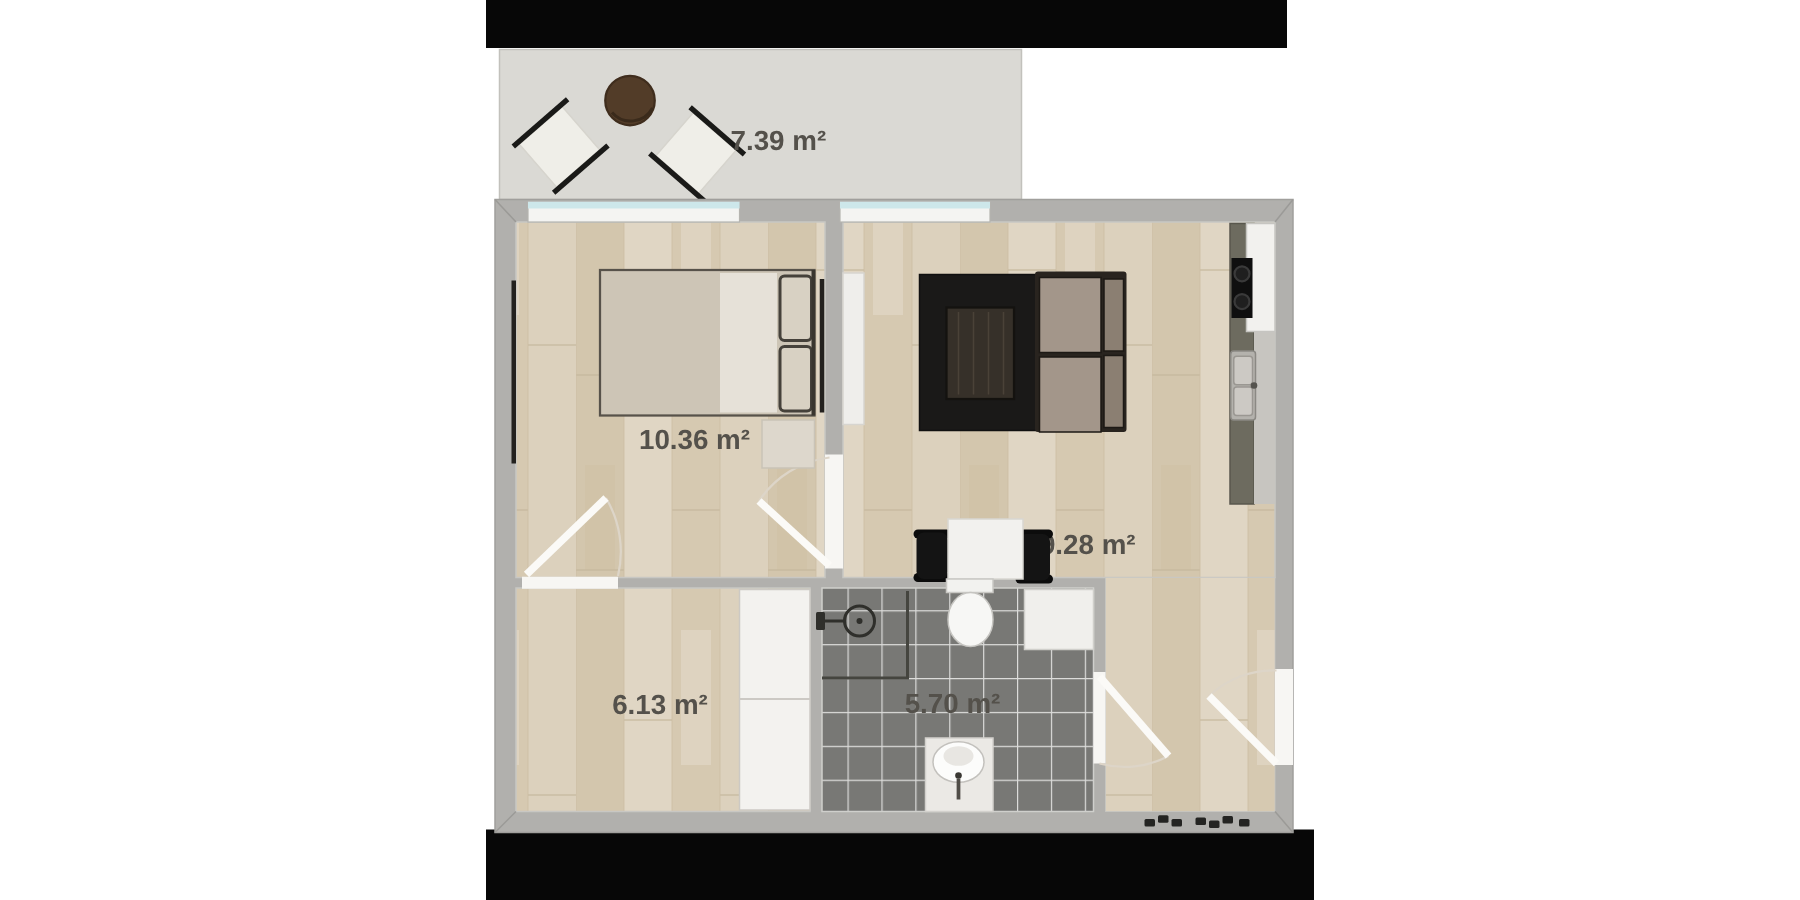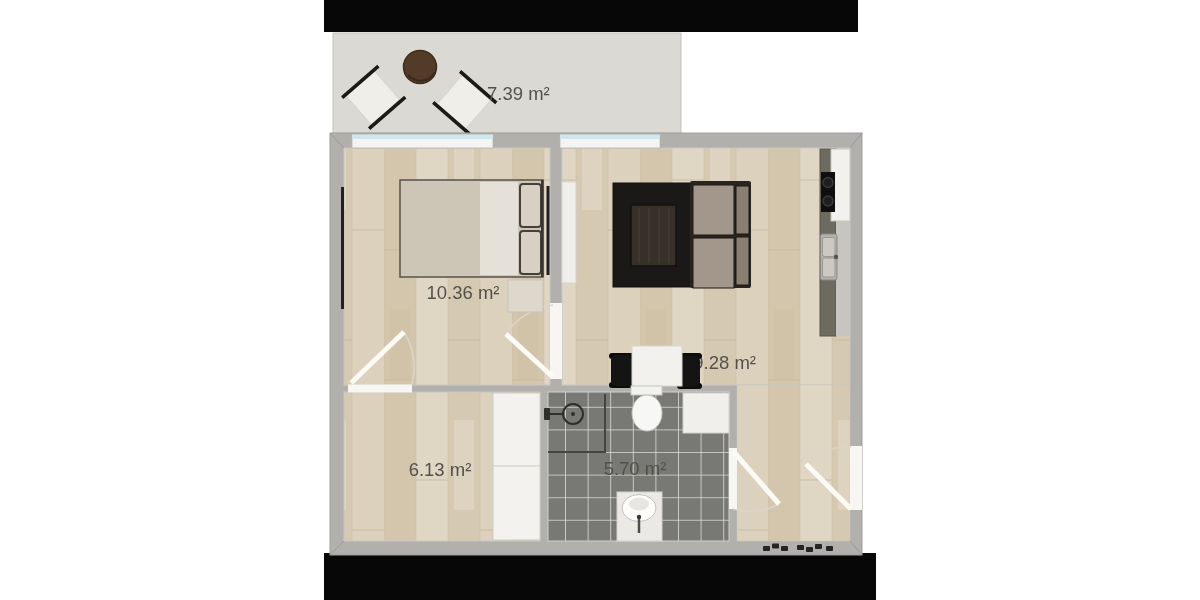--- a/index.html
+++ b/index.html
@@ -1,17 +1,17 @@
 <!DOCTYPE html>
 <html><head>
 <meta charset="utf-8">
 <style>
   html,body{margin:0;padding:0;background:#ffffff;}
   #screen{position:relative;width:1200px;height:600px;background:#ffffff;overflow:hidden;
-          font-family:"Liberation Sans", sans-serif;}
+          font-family:"Liberation Sans", sans-serif;font-weight:bold;}
   svg{display:block;}
   text.area-label{fill:#54514b;font-family:"Liberation Sans", sans-serif;font-size:18.5px;}
 </style>
 </head>
 <body>
 
 <div id="screen">
 <svg width="1200" height="600" viewBox="0 0 1200 600">
   <defs>
     <pattern id="wood" patternUnits="userSpaceOnUse" width="128" height="300">

